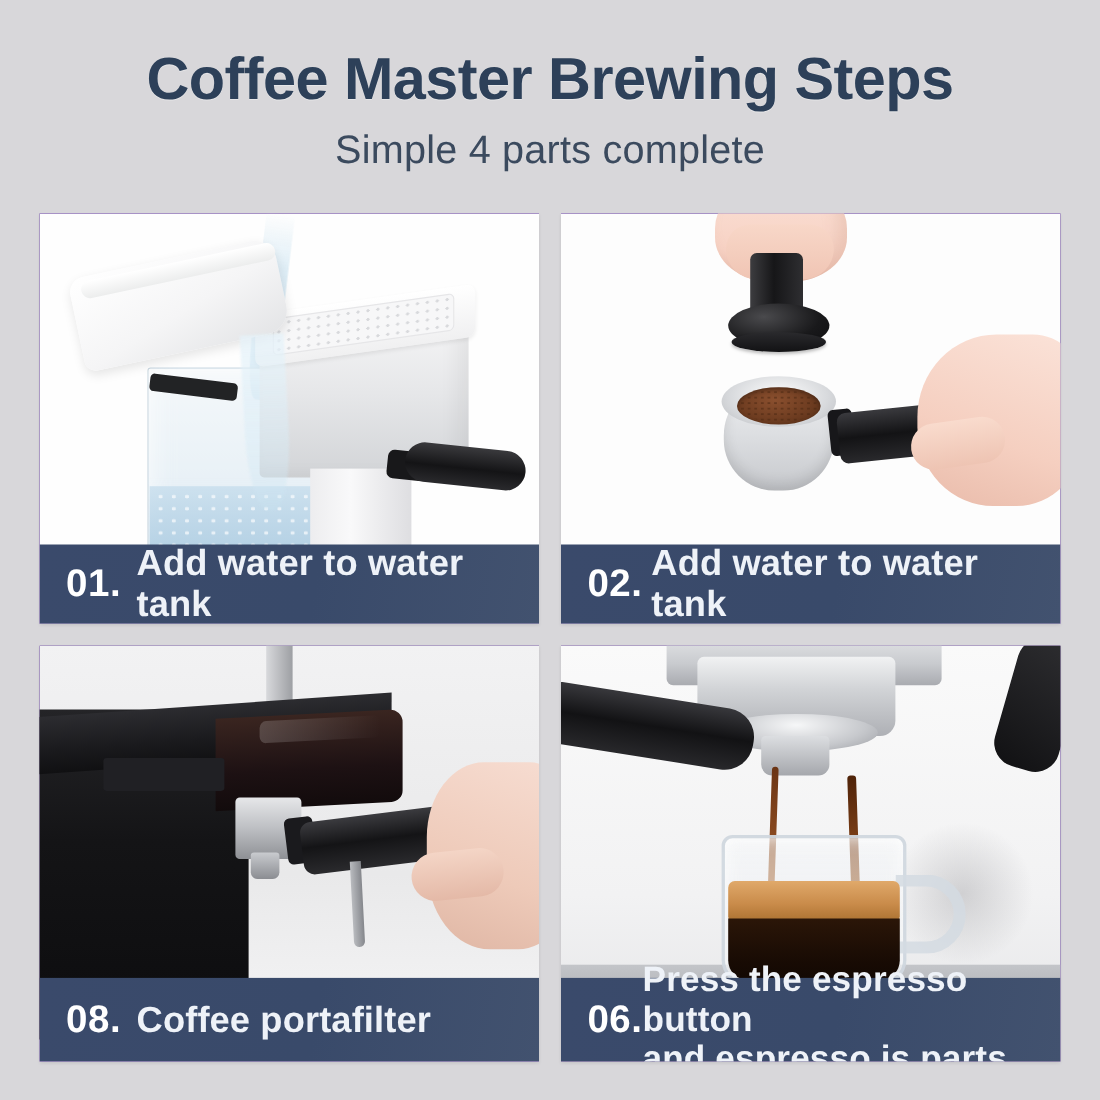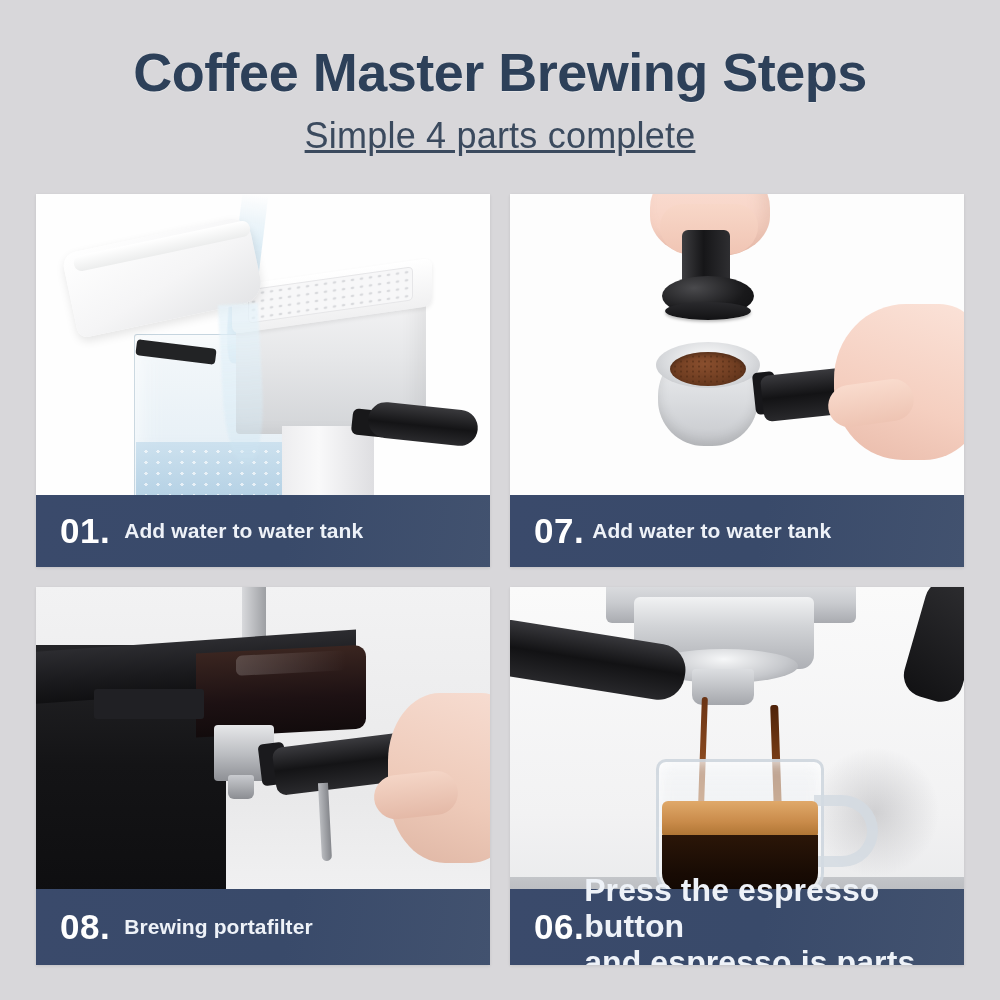--- a/index.html
+++ b/index.html
@@ -29,21 +29,20 @@
     line-height:1.05;
     text-shadow:0 1px 0 rgba(255,255,255,.35);
   }
 
   .poster-subtitle {
     margin-top:14px;
     font-size:36px;
     font-weight:normal;
     color:#3b4a5e;
     letter-spacing:0.2px;
-    text-decoration:underline;
   }
 
   
   .grid {
     position:absolute;
     left:36px; top:194px;
     width:928px; height:771px;
     display:grid;
     grid-template-columns:454px 454px;
     grid-template-rows:373px 378px;
@@ -74,21 +73,21 @@
   .panel.tall .caption { height:76px; }
 
   .cap-num {
     font-size:35px;
     font-weight:bold;
     letter-spacing:0.5px;
     color:#ffffff;
     flex:0 0 auto;
   }
   .cap-text {
-    font-size:21px;
+    font-size:33px;
     font-weight:bold;
     margin-left:14px;
     letter-spacing:0.1px;
     line-height:1.12;
     color:#eef2f8;
   }
   .cap-text.tight { margin-left:8px; }
   .cap-text.two-line { font-size:32px; margin-left:0; }
 
   
@@ -450,21 +449,21 @@
         <div class="p2-pf-basket"></div>
         <div class="p2-pf-rim"></div>
         <div class="p2-grounds"></div>
         <div class="p2-grounds-tex"></div>
         <div class="p2-pf-collar"></div>
         <div class="p2-pf-handle"></div>
         <div class="p2-hand-right"></div>
         <div class="p2-fingers-r"></div>
       </div>
       <div class="caption">
-        <span class="cap-num">07.</span>
+        <span class="cap-num">02.</span>
         <span class="cap-text tight">Add water to water tank</span>
       </div>
     </div>
 
     <div class="panel tall">
       <div class="photo">
         <div class="p3-bg"></div>
         <div class="p3-steamwand"></div>
         <div class="p3-machine"></div>
         <div class="p3-top-deck"></div>
@@ -474,21 +473,21 @@
         <div class="p3-chrome-head"></div>
         <div class="p3-chrome-nozzle"></div>
         <div class="p3-pf-collar"></div>
         <div class="p3-pf-handle"></div>
         <div class="p3-pf-spout"></div>
         <div class="p3-hand"></div>
         <div class="p3-fingers"></div>
       </div>
       <div class="caption">
         <span class="cap-num">08.</span>
-        <span class="cap-text">Brewing portafilter</span>
+        <span class="cap-text">Coffee portafilter</span>
       </div>
     </div>
 
     <div class="panel tall">
       <div class="photo">
         <div class="p4-bg"></div>
         <div class="p4-shadow"></div>
         <div class="p4-tray"></div>
         <div class="p4-machine-top"></div>
         <div class="p4-group-body"></div>

